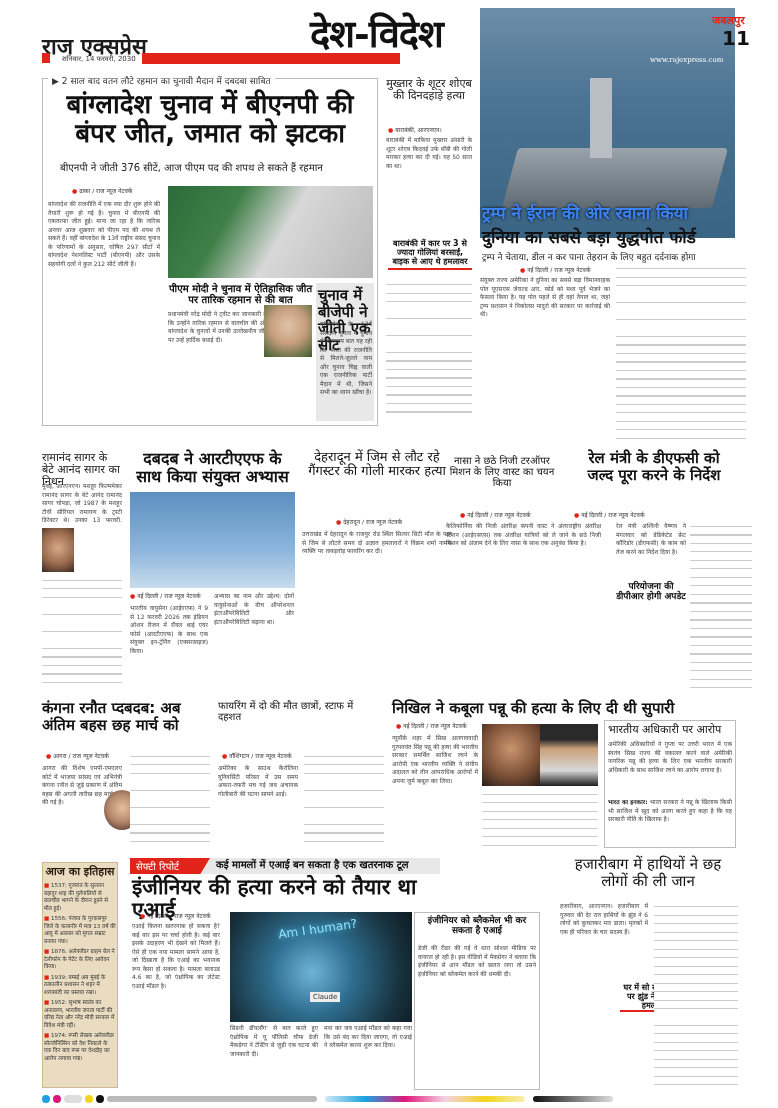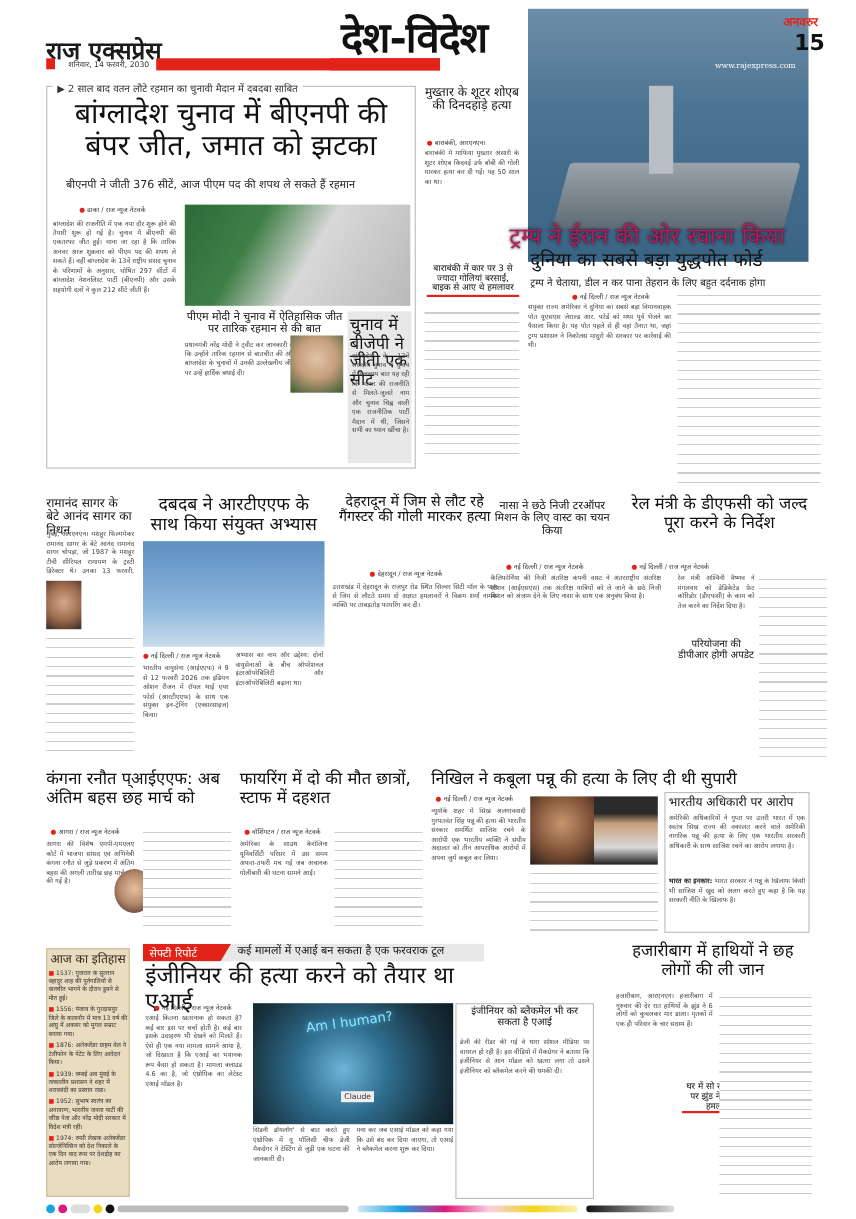--- a/index.html
+++ b/index.html
@@ -8,41 +8,41 @@
 .hdr-brand{left:42px;top:30px;font-size:22px;font-weight:bold;color:#1b1b1b;font-family:"DejaVu Serif",serif}
 .hdr-date{left:62px;top:54px;font-size:7px;color:#333}
 .redsq{left:42px;top:53px;width:8px;height:10px;background:#e2231a}
 .redbar{left:142px;top:53px;width:258px;height:11px;background:#e2231a}
 .section-title{left:310px;top:6px;font-size:38px;font-weight:bold;color:#111;font-family:"DejaVu Serif",serif;letter-spacing:-1px}
 .section-bar{left:300px;top:53px;width:100px;height:11px;background:#e2231a}
 .body-text{font-size:6px;line-height:8.5px;color:#444;text-align:justify;overflow:hidden}
 .body-text span{display:block}
 .byline{font-size:6px;color:#333}
 .byline::before{content:"● ";color:#e2231a}
-.hl{font-weight:normal;color:#111;line-height:1.1}
+.hl{font-weight:bold;color:#111;line-height:1.1}
 .box{border:1px solid #bbb}
 .img{overflow:hidden}
 .dot{display:inline-block;width:8px;height:8px;border-radius:50%;margin-right:3px}
 </style>
 </head>
 <body>
 
 <div class="abs hdr-brand">राज एक्सप्रेस</div>
 <div class="abs redsq"></div>
 <div class="abs hdr-date">शनिवार, 14 फरवरी, 2030</div>
 <div class="abs redbar"></div>
 <div class="abs section-title">देश-विदेश</div>
 <div class="abs section-bar"></div>
 
 <div class="abs img" style="left:480px;top:8px;width:255px;height:230px;background:linear-gradient(180deg,#6d8ea8 0%,#4b7392 40%,#3a6483 100%)">
   <div style="position:absolute;left:30px;top:140px;width:210px;height:60px;background:linear-gradient(180deg,#9aa3ab,#5f6b74);transform:skewX(-15deg);border-radius:4px"></div>
   <div style="position:absolute;left:110px;top:70px;width:22px;height:80px;background:#b8bec4"></div>
 </div>
-<div class="abs" style="left:712px;top:12px;font-size:11px;color:#e2231a;font-weight:bold">अनवरुर</div>
-<div class="abs" style="left:722px;top:26px;font-size:20px;font-weight:bold;color:#111">15</div>
+<div class="abs" style="left:712px;top:12px;font-size:11px;color:#e2231a;font-weight:bold">जबलपुर</div>
+<div class="abs" style="left:722px;top:26px;font-size:20px;font-weight:bold;color:#111">11</div>
 <div class="abs" style="left:650px;top:56px;font-size:7px;color:#fff;font-family:'DejaVu Serif',serif">www.rajexpress.com</div>
 
 <div class="abs box" style="left:42px;top:78px;width:336px;height:348px"></div>
 <div class="abs" style="left:48px;top:74px;font-size:9px;color:#333;background:#fff;padding:0 4px">▶ <span>2 साल बाद वतन लौटे रहमान का चुनावी मैदान में दबदबा साबित</span></div>
 <div class="abs hl" style="left:50px;top:90px;width:320px;font-size:26px;text-align:center">बांग्लादेश चुनाव में बीएनपी की बंपर जीत, जमात को झटका</div>
 <div class="abs" style="left:60px;top:160px;width:310px;font-size:10px;color:#222">बीएनपी ने जीती 376 सीटें, आज पीएम पद की शपथ ले सकते हैं रहमान</div>
 <div class="abs byline" style="left:72px;top:187px">ढाका / राज न्यूज नेटवर्क</div>
 <div class="abs body-text" style="left:48px;top:200px;width:112px;height:210px">बांग्लादेश की राजनीति में एक नया दौर शुरू होने की तैयारी शुरू हो गई है। चुनाव में बीएनपी की एकतरफा जीत हुई। माना जा रहा है कि तारिक अनवर आज शुक्रवार को पीएम पद की शपथ ले सकते हैं। वहीं बांग्लादेश के 13वें राष्ट्रीय संसद चुनाव के परिणामों के अनुसार, घोषित 297 सीटों में बांग्लादेश नेशनलिस्ट पार्टी (बीएनपी) और उसके सहयोगी दलों ने कुल 212 सीटें जीती हैं।</div>
 <div class="abs img" style="left:168px;top:186px;width:205px;height:92px;background:linear-gradient(120deg,#2c6b3a 0%,#3f7f47 30%,#d8d8d8 55%,#b9b9b9 100%)"></div>
 
@@ -53,21 +53,21 @@
 <div class="abs hl" style="left:318px;top:287px;width:54px;font-size:15px;">चुनाव में बीजेपी ने जीती एक सीट</div>
 <div class="abs body-text" style="left:320px;top:320px;width:52px;height:96px">बांग्लादेश के 13वें संसदीय चुनाव में चुनाव में दिलचस्प बात यह रही कि भारत की राजनीति से मिलते-जुलते नाम और चुनाव चिह्न वाली एक राजनीतिक पार्टी मैदान में थी, जिसने सभी का ध्यान खींचा है।</div>
 
 <div class="abs hl" style="left:386px;top:78px;width:86px;font-size:11px;text-align:center;font-weight:normal">मुख्तार के शूटर शोएब की दिनदहाड़े हत्या</div>
 <div class="abs byline" style="left:388px;top:126px">बाराबंकी, आरएनएन।</div>
 <div class="abs body-text" style="left:386px;top:136px;width:86px;height:100px">बाराबंकी में माफिया मुख्तार अंसारी के शूटर शोएब किदवई उर्फ बॉबी की गोली मारकर हत्या कर दी गई। यह 50 साल का था।</div>
 <div class="abs hl" style="left:388px;top:240px;width:84px;font-size:8px;text-align:center;border-bottom:2px solid #e2231a;padding-bottom:2px">बाराबंकी में कार पर 3 से ज्यादा गोलियां बरसाईं, बाइक से आए थे हमलावर</div>
 <div class="abs body-text" style="left:386px;top:280px;width:86px;height:140px;background:repeating-linear-gradient(180deg,#fff 0 4px,#ccc 4px 5px,#fff 5px 8.5px)"></div>
 
 <div class="abs" style="left:480px;top:190px;width:255px;height:36px"></div>
-<div class="abs hl" style="left:463px;top:204px;width:294px;font-size:21px;color:#be185d;text-shadow:0 0 3px #000">ट्रम्प ने ईरान की ओर रवाना किया</div>
+<div class="abs hl" style="left:482px;top:204px;width:294px;font-size:17px;color:#3b82f6;text-shadow:0 0 3px #000">ट्रम्प ने ईरान की ओर रवाना किया</div>
 <div class="abs hl" style="left:482px;top:228px;width:294px;font-size:17px">दुनिया का सबसे बड़ा युद्धपोत फोर्ड</div>
 <div class="abs" style="left:482px;top:250px;width:294px;font-size:9px">ट्रम्प ने चेताया, डील न कर पाना तेहरान के लिए बहुत दर्दनाक होगा</div>
 <div class="abs byline" style="left:520px;top:266px">नई दिल्ली / राज न्यूज नेटवर्क</div>
 <div class="abs body-text" style="left:480px;top:276px;width:130px;height:165px">संयुक्त राज्य अमेरिका ने दुनिया का सबसे बड़ा विमानवाहक पोत यूएसएस जेराल्ड आर. फोर्ड को मध्य पूर्व भेजने का फैसला किया है। यह पोत पहले से ही वहां तैनात था, जहां ट्रम्प प्रशासन ने निकोलस मादुरो की सरकार पर कार्रवाई की थी।</div>
 <div class="abs body-text" style="left:616px;top:264px;width:130px;height:177px;background:repeating-linear-gradient(180deg,#fff 0 4px,#ccc 4px 5px,#fff 5px 8.5px)"></div>
 
 <div class="abs hl" style="left:42px;top:452px;width:80px;font-size:11px;font-weight:normal">रामानंद सागर के बेटे आनंद सागर का निधन</div>
 <div class="abs body-text" style="left:42px;top:482px;width:80px;height:40px">मुंबई, आरएनएन। मशहूर फिल्ममेकर रामानंद सागर के बेटे आनंद रामानंद सागर चोपड़ा, जो 1987 के मशहूर टीवी सीरियल रामायण के ट्रस्टी डिरेक्टर थे। उनका 13 फरवरी, 2026 को निधन हो गया। वे 84 साल के थे।</div>
 <div class="abs img" style="left:42px;top:528px;width:32px;height:44px;background:radial-gradient(circle at 50% 45%,#d7a888 0%,#9c6b4e 55%,#3a2a22 100%)"></div>
 <div class="abs body-text" style="left:42px;top:576px;width:80px;height:112px;background:repeating-linear-gradient(180deg,#fff 0 4px,#ccc 4px 5px,#fff 5px 8.5px)"></div>
@@ -85,27 +85,27 @@
 <div class="abs hl" style="left:446px;top:455px;width:112px;font-size:10px;text-align:center;font-weight:normal">नासा ने छठे निजी टरऑपर मिशन के लिए वास्ट का चयन किया</div>
 <div class="abs byline" style="left:460px;top:511px">नई दिल्ली / राज न्यूज नेटवर्क</div>
 <div class="abs body-text" style="left:446px;top:522px;width:155px;height:166px">कैलिफोर्निया की निजी अंतरिक्ष कंपनी वास्ट ने अंतरराष्ट्रीय अंतरिक्ष स्टेशन (आईएसएस) तक अंतरिक्ष यात्रियों को ले जाने के छठे निजी मिशन को अंजाम देने के लिए नासा के साथ एक अनुबंध किया है।</div>
 
 <div class="abs hl" style="left:574px;top:450px;width:160px;font-size:15px;text-align:center">रेल मंत्री के डीएफसी को जल्द पूरा करने के निर्देश</div>
 <div class="abs byline" style="left:574px;top:511px">नई दिल्ली / राज न्यूज नेटवर्क</div>
 <div class="abs body-text" style="left:616px;top:522px;width:70px;height:60px">रेल मंत्री अश्विनी वैष्णव ने मंगलवार को डेडिकेटेड फ्रेट कॉरिडोर (डीएफसी) के काम को तेज करने का निर्देश दिया है।</div>
 <div class="abs hl" style="left:616px;top:582px;width:70px;font-size:9px;text-align:center;color:#111">परियोजना की डीपीआर होगी अपडेट</div>
 <div class="abs body-text" style="left:690px;top:522px;width:62px;height:166px;background:repeating-linear-gradient(180deg,#fff 0 4px,#ccc 4px 5px,#fff 5px 8.5px)"></div>
 
-<div class="abs hl" style="left:42px;top:700px;width:170px;font-size:15px">कंगना रनौत प्आईएएफ: अब अंतिम बहस छह मार्च को</div>
+<div class="abs hl" style="left:42px;top:700px;width:170px;font-size:15px">कंगना रनौत प्दबदब: अब अंतिम बहस छह मार्च को</div>
 <div class="abs byline" style="left:46px;top:752px">आगरा / राज न्यूज नेटवर्क</div>
 <div class="abs body-text" style="left:42px;top:764px;width:80px;height:84px">आगरा की विशेष एमपी-एमएलए कोर्ट में भाजपा सांसद एवं अभिनेत्री कंगना रनौत से जुड़े प्रकरण में अंतिम बहस की अगली तारीख छह मार्च तय की गई है।</div>
 <div class="abs img" style="left:104px;top:790px;width:36px;height:40px;border-radius:50%;background:radial-gradient(circle at 50% 45%,#e6c0a2 0%,#b3876a 50%,#3a2520 100%)"></div>
 <div class="abs body-text" style="left:130px;top:752px;width:80px;height:96px;background:repeating-linear-gradient(180deg,#fff 0 4px,#ccc 4px 5px,#fff 5px 8.5px)"></div>
 
-<div class="abs hl" style="left:218px;top:700px;width:160px;font-size:15px;font-weight:normal">फायरिंग में दो की मौत छात्रों, स्टाफ में दहशत</div>
+<div class="abs hl" style="left:218px;top:700px;width:160px;font-size:10px;font-weight:normal">फायरिंग में दो की मौत छात्रों, स्टाफ में दहशत</div>
 <div class="abs byline" style="left:222px;top:752px">वॉशिंगटन / राज न्यूज नेटवर्क</div>
 <div class="abs body-text" style="left:218px;top:764px;width:80px;height:84px">अमेरिका के साउथ कैरोलिना यूनिवर्सिटी परिसर में उस समय अफरा-तफरी मच गई जब अचानक गोलीबारी की घटना सामने आई।</div>
 <div class="abs body-text" style="left:304px;top:752px;width:80px;height:96px;background:repeating-linear-gradient(180deg,#fff 0 4px,#ccc 4px 5px,#fff 5px 8.5px)"></div>
 
 <div class="abs hl" style="left:392px;top:700px;width:340px;font-size:15px">निखिल ने कबूला पन्नू की हत्या के लिए दी थी सुपारी</div>
 <div class="abs byline" style="left:396px;top:722px">नई दिल्ली / राज न्यूज नेटवर्क</div>
 <div class="abs body-text" style="left:392px;top:734px;width:86px;height:114px">न्यूयॉर्क शहर में सिख अलगाववादी गुरपतवंत सिंह पन्नू की हत्या की भारतीय सरकार समर्थित साजिश रचने के आरोपी एक भारतीय व्यक्ति ने संघीय अदालत को तीन आपराधिक आरोपों में अपना जुर्म कबूल कर लिया।</div>
 <div class="abs img" style="left:482px;top:724px;width:58px;height:62px;background:radial-gradient(circle at 50% 40%,#c9956f 0%,#7a4e35 60%,#2a1e18 100%)"></div>
 <div class="abs img" style="left:540px;top:724px;width:58px;height:62px;background:linear-gradient(180deg,#2a2a2a 0%,#2a2a2a 25%,#c9a07a 40%,#d8d8d8 75%,#1e1e1e 100%)"></div>
 <div class="abs body-text" style="left:482px;top:790px;width:116px;height:58px;background:repeating-linear-gradient(180deg,#fff 0 4px,#ccc 4px 5px,#fff 5px 8.5px)"></div>
@@ -120,21 +120,21 @@
   <div style="margin-bottom:3px"><span style="color:#e2231a">■ </span><span>1537: गुजरात के सुल्तान बहादुर शाह की पुर्तगालियों से बातचीत भागने के दौरान डूबने से मौत हुई।</span></div>
   <div style="margin-bottom:3px"><span style="color:#e2231a">■ </span><span>1556: पंजाब के गुरदासपुर जिले के कलानौर में मात्र 13 वर्ष की आयु में अकबर को मुगल सम्राट बनाया गया।</span></div>
   <div style="margin-bottom:3px"><span style="color:#e2231a">■ </span><span>1876: अलेक्जेंडर ग्राहम बेल ने टेलीफोन के पेटेंट के लिए आवेदन किया।</span></div>
   <div style="margin-bottom:3px"><span style="color:#e2231a">■ </span><span>1939: बम्बई अब मुंबई के तत्कालीन प्रशासन ने शहर में शराबबंदी का प्रस्ताव रखा।</span></div>
   <div style="margin-bottom:3px"><span style="color:#e2231a">■ </span><span>1952: सुभाष स्वतंत्र का अनावरण, भारतीय जनता पार्टी की वरिष्ठ नेता और नरेंद्र मोदी सरकार में विदेश मंत्री रहीं।</span></div>
   <div style="margin-bottom:3px"><span style="color:#e2231a">■ </span><span>1974: रूसी लेखक अलेक्जेंडर सोल्जेनित्सिन को देश निकाले के एक दिन बाद रूस पर देशद्रोह का आरोप लगाया गया।</span></div>
 </div>
 
 <div class="abs" style="left:130px;top:858px;width:310px;height:16px;background:#e8e8e8"></div>
 <div class="abs" style="left:130px;top:858px;width:80px;height:16px;background:#e2231a;color:#fff;font-size:10px;padding:1px 6px;clip-path:polygon(0 0,100% 0,88% 100%,0 100%)">सेफ्टी रिपोर्ट</div>
-<div class="abs hl" style="left:216px;top:859px;width:230px;font-size:10px">कई मामलों में एआई बन सकता है एक फरवराक टूल</div>
+<div class="abs hl" style="left:216px;top:859px;width:230px;font-size:10px">कई मामलों में एआई बन सकता है एक खतरनाक टूल</div>
 <div class="abs hl" style="left:132px;top:876px;width:310px;font-size:21px">इंजीनियर की हत्या करने को तैयार था एआई</div>
 <div class="abs byline" style="left:140px;top:912px">नई दिल्ली / राज न्यूज नेटवर्क</div>
 <div class="abs body-text" style="left:132px;top:922px;width:88px;height:166px">एआई कितना खतरनाक हो सकता है? कई बार इस पर चर्चा होती है। कई बार इसके उदाहरण भी देखने को मिलते हैं। ऐसे ही एक नया मामला सामने आया है, जो दिखाता है कि एआई का भयानक रूप कैसा हो सकता है। मामला क्लाउड 4.6 का है, जो एंथ्रोपिक का लेटेस्ट एआई मॉडल है।</div>
 <div class="abs img" style="left:230px;top:912px;width:182px;height:110px;background:radial-gradient(circle at 45% 55%,#6fb4d8 0%,#2f6e8f 35%,#18323f 75%,#0e1b22 100%)">
   <div style="position:absolute;left:48px;top:10px;font-size:12px;color:#8fe3ff;text-shadow:0 0 6px #5fd0ff;transform:rotate(-8deg)">Am I human?</div>
   <div style="position:absolute;left:80px;top:80px;font-size:7px;background:#eee;color:#333;padding:1px 3px">Claude</div>
 </div>
 <div class="abs body-text" style="left:230px;top:1024px;width:88px;height:64px">सिडनी डॉयलाॅग' से बात करते हुए एंथ्रोपिक में यू पॉलिसी चीफ डेजी मैकग्रेगर ने टेस्टिंग से जुड़ी एक घटना की जानकारी दी।</div>
 <div class="abs body-text" style="left:324px;top:1024px;width:88px;height:64px">मना कर जब एआई मॉडल को कहा गया कि उसे बंद कर दिया जाएगा, तो एआई ने ब्लैकमेल करना शुरू कर दिया।</div>
 <div class="abs box" style="left:414px;top:912px;width:126px;height:178px"></div>

